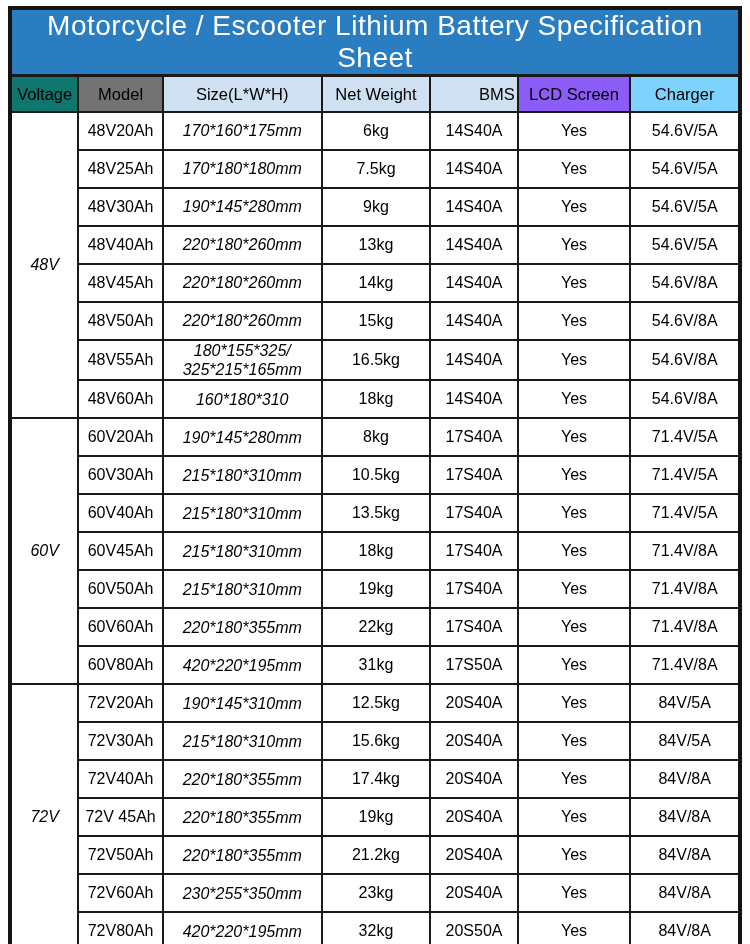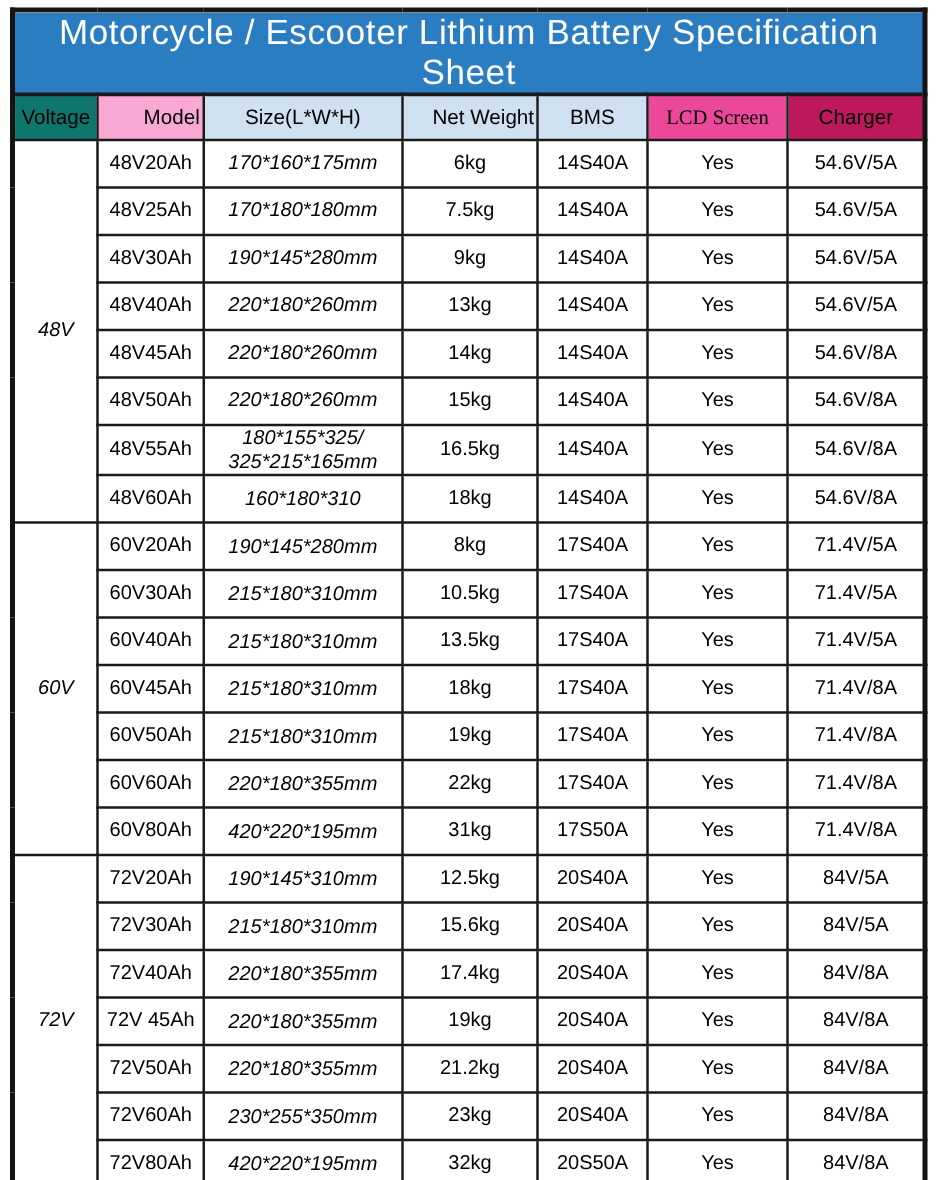--- a/index.html
+++ b/index.html
@@ -76,26 +76,26 @@
         <col class="c-bms">
         <col class="c-lcd">
         <col class="c-charger">
     </colgroup>
     <thead>
       <tr class="title-row">
         <th colspan="7" id="title-cell" style="background: rgb(43, 125, 193); color: rgb(255, 255, 255);">Motorcycle / Escooter Lithium Battery Specification Sheet</th>
       </tr>
       <tr class="header-row">
         <th style="background: #0f766e; color: rgb(0, 0, 0);">Voltage</th>
-        <th style="background: #f9a8d4; color: rgb(0, 0, 0); text-align: right;">Model</th>
+        <th style="background: #737373; color: rgb(0, 0, 0);">Model</th>
         <th style="background: rgb(207, 225, 240); color: #000000;">Size(L*W*H)</th>
-        <th style="background: rgb(207, 225, 240); color: rgb(0, 0, 0); text-align: right;">Net Weight</th>
-        <th style="background: rgb(207, 225, 240); color: rgb(0, 0, 0);">BMS</th>
-        <th style="background: #ec4899; color: rgb(0, 0, 0); font-family: Liberation Serif, serif;">LCD Screen</th>
-        <th style="background: #be185d; color: rgb(0, 0, 0);">Charger</th>
+        <th style="background: rgb(207, 225, 240); color: rgb(0, 0, 0);">Net Weight</th>
+        <th style="background: rgb(207, 225, 240); color: rgb(0, 0, 0); text-align: right;">BMS</th>
+        <th style="background: #8b5cf6; color: rgb(0, 0, 0);">LCD Screen</th>
+        <th style="background: #7dd3fc; color: rgb(0, 0, 0);">Charger</th>
       </tr>
     </thead>
     <tbody>
         <tr>
           <td rowspan="8" class="voltage-cell">48V</td>
           <td>48V20Ah</td>
           <td class="size-cell">170*160*175mm</td>
           <td>6kg</td>
           <td>14S40A</td>
           <td>Yes</td>

